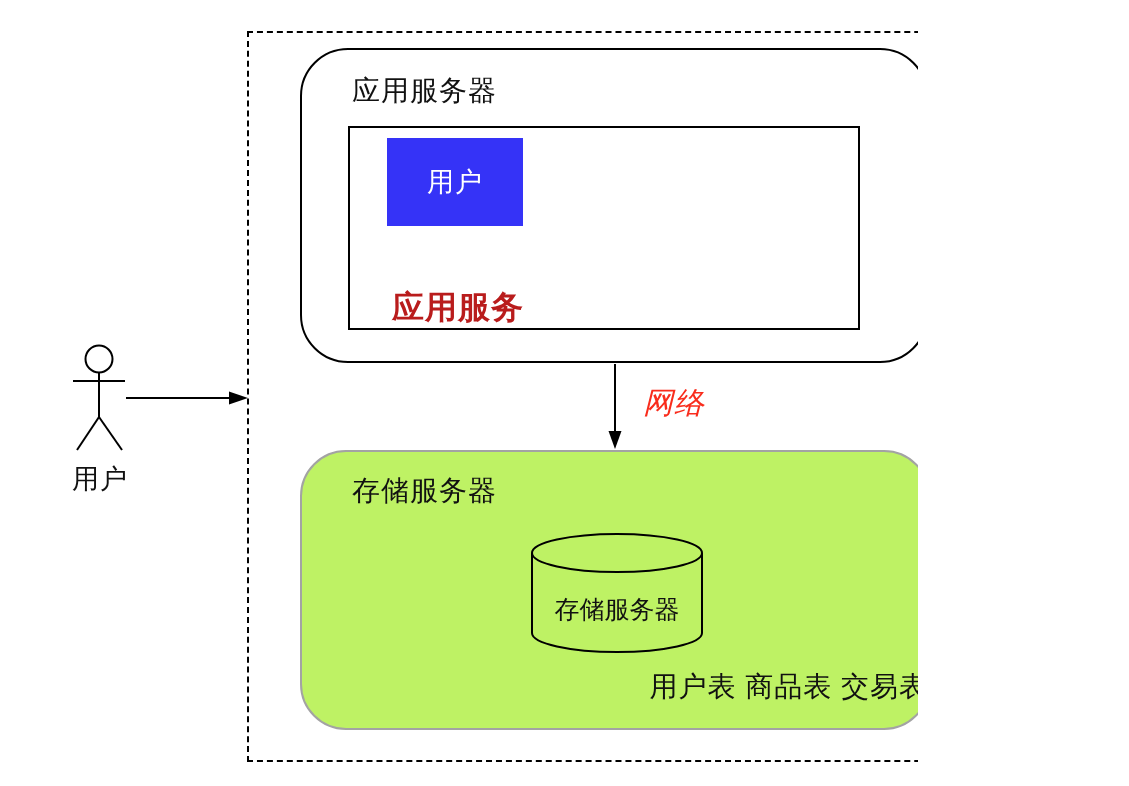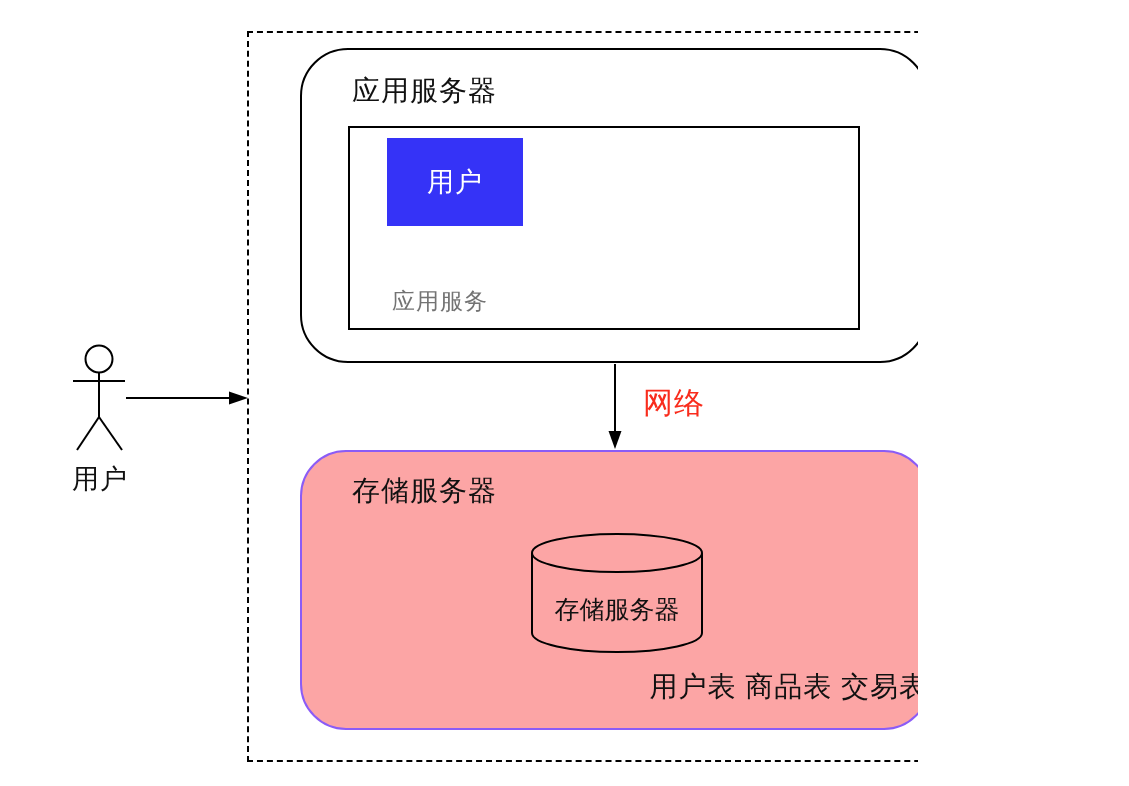--- a/index.html
+++ b/index.html
@@ -60,43 +60,45 @@
     background: #3533F7;
     color: #ffffff;
     display: flex;
     align-items: center;
     justify-content: center;
     font-size: 27px;
     letter-spacing: 1px;
   }
   #service-label {
     left: 42px; top: 158px;
-    font-size: 23px;
-    color: #737373;
+    font-size: 32px;
+    color: #b91c1c;
     letter-spacing: 1px;
     white-space: nowrap;
+    font-weight: bold;
   }
 
   
   #network-label {
     left: 643px; top: 383px;
     font-size: 30px;
     color: #F92C1C;
     letter-spacing: 1px;
     white-space: nowrap;
+    font-style: italic;
   }
 
   
   #storage-server {
     left: 300px; top: 450px;
     width: 630px; height: 280px;
-    border: 2px solid #8b5cf6;
+    border: 2px solid #a3a3a3;
     border-radius: 46px;
     box-sizing: border-box;
-    background: #fca5a5;
+    background: #bef264;
   }
   #storage-server-title {
     left: 50px; top: 20px;
     font-size: 28px;
     color: #111111;
     letter-spacing: 1px;
     white-space: nowrap;
   }
 
   

